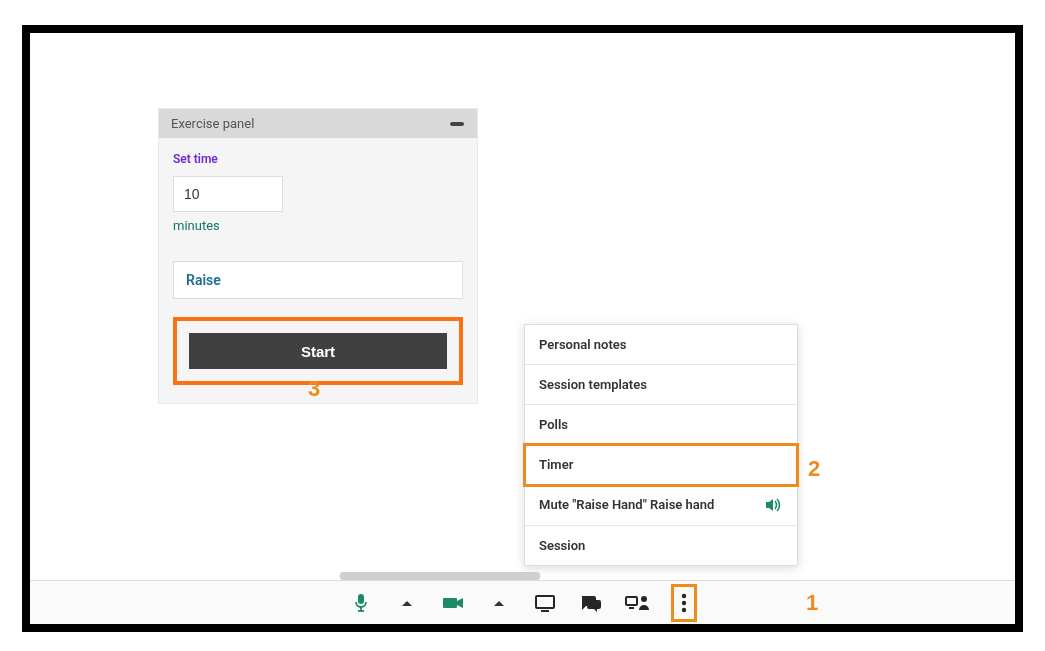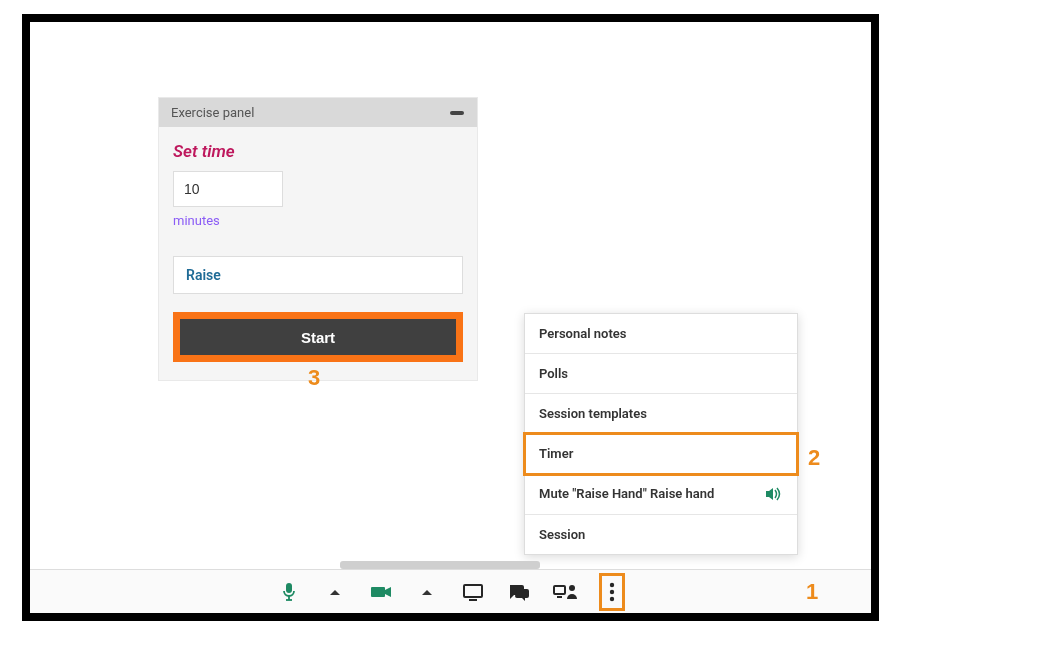--- a/index.html
+++ b/index.html
@@ -6,22 +6,22 @@
   body {
     font-family: -apple-system, "Segoe UI", Roboto, "Helvetica Neue", Arial, sans-serif;
     background: #fff;
     width: 1045px;
     height: 651px;
     position: relative;
   }
   .frame {
     position: absolute;
     left: 22px;
-    top: 14px;
-    width: 857px;
+    top: 25px;
+    width: 1001px;
     height: 607px;
     border: 8px solid #000;
     background: #fff;
     overflow: hidden;
   }
 
   
   .exercise-panel {
     position: absolute;
     left: 128px;
@@ -40,58 +40,57 @@
     align-items: center;
   }
   .panel-minimize {
     cursor: pointer;
   }
   .panel-minimize svg { display: block; }
   .panel-body {
     padding: 14px 14px 18px 14px;
   }
   .field-label {
-    font-size: 17px;
+    font-size: 12px;
     font-weight: 600;
-    color: #be185d;
+    color: #6d28d9;
     margin-bottom: 10px;
-    font-style: italic;
   }
   .time-row {
     display: flex;
     gap: 20px;
     margin-bottom: 28px;
   }
   .time-col { display:flex; flex-direction:column; gap:6px; }
   .time-input {
     width: 110px;
     height: 36px;
     border: 1px solid #ddd;
     background: #fff;
     font-size: 14px;
     padding: 0 10px;
     color: #333;
   }
   .time-sub {
-    color: #8b5cf6;
+    color: #0f766e;
     font-size: 13px;
   }
   .group-select {
     border: 1px solid #ddd;
     background: #fff;
     padding: 10px 12px;
     color: #1f6b96;
     font-size: 14px;
     font-weight: 600;
     margin-bottom: 18px;
     cursor: pointer;
   }
   .start-wrap {
-    border: 7px solid #f97316;
-    padding: 0;
+    border: 4px solid #f97316;
+    padding: 12px;
   }
   .start-btn {
     width: 100%;
     border: none;
     background: #404040;
     color: #fff;
     font-weight: 700;
     font-size: 15px;
     height: 36px;
     cursor: pointer;
@@ -203,24 +202,24 @@
     </div>
   </div>
 
   <div class="annot" style="left:278px; top:343px;">3</div>
 
   <div class="menu">
     <div class="menu-item">
       <span>Personal notes</span>
     </div>
     <div class="menu-item">
+      <span>Session templates</span>
+    </div>
+    <div class="menu-item">
       <span>Polls</span>
-    </div>
-    <div class="menu-item">
-      <span>Session templates</span>
     </div>
     <div class="menu-item highlight">
       <span>Timer</span>
     </div>
     <div class="menu-item">
       <span>Mute "Raise Hand" Raise hand</span>
       <span class="sound-icon">
         <svg width="18" height="16" viewBox="0 0 18 16">
           <path d="M1 5 H4 L8 2 V14 L4 11 H1 Z" fill="#1e8a63"></path>
           <path d="M10 4 Q13 8 10 12" stroke="#1e8a63" stroke-width="1.5" fill="none"></path>

